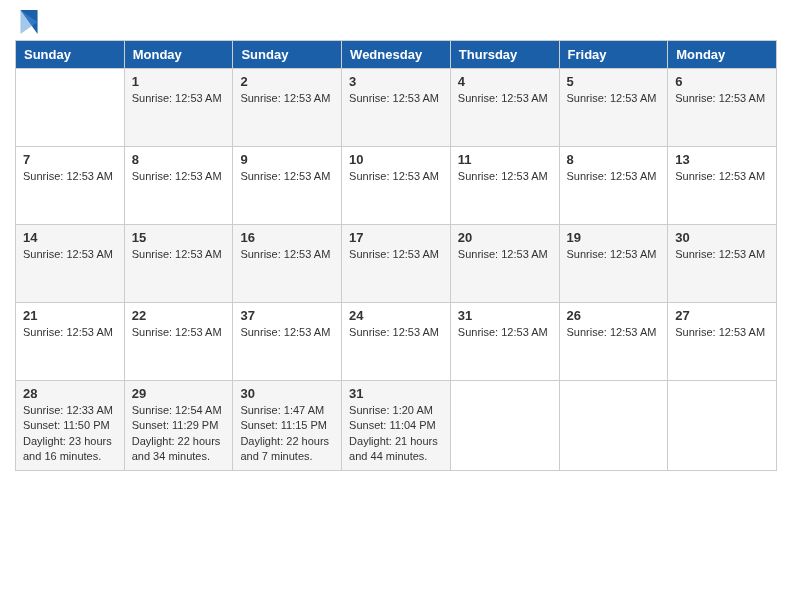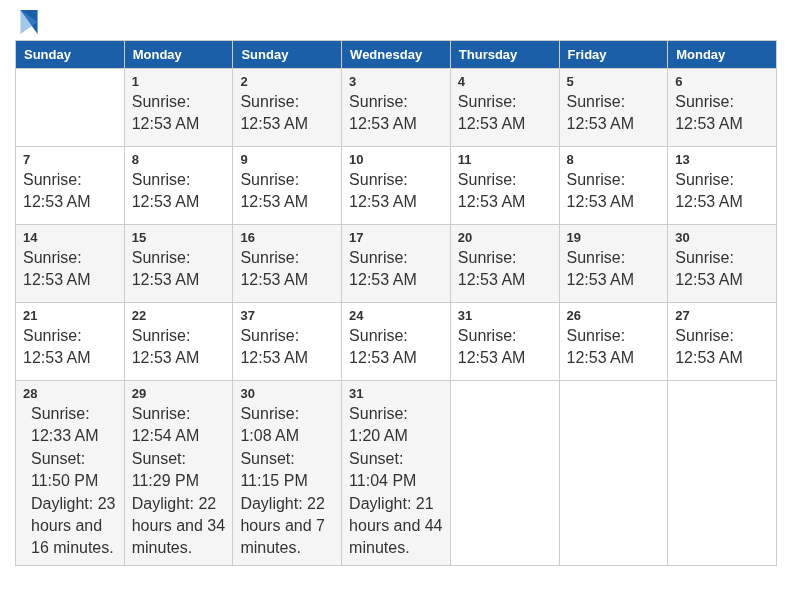--- a/index.html
+++ b/index.html
@@ -77,21 +77,21 @@
       background: #fff;
     }
     .cell-day {
       font-size: 13px;
       font-weight: bold;
       color: #333;
       display: block;
       margin-bottom: 2px;
     }
     .cell-info {
-      font-size: 16px;
+      font-size: 11px;
       color: #333;
       line-height: 1.4;
     }
     .empty-cell {
       background: #fff !important;
     }
   </style>
 </head>
 <body>
 
@@ -240,33 +240,33 @@
           <div class="cell-info" style="white-space: pre-line;">Sunrise: 12:53 AM</div>
         </td>
         <td>
           <span class="cell-day">27</span>
           <div class="cell-info" style="white-space: pre-line;">Sunrise: 12:53 AM</div>
         </td>
       </tr>
       <tr>
         <td>
           <span class="cell-day">28</span>
-          <div class="cell-info" style="white-space: pre-line; margin-left: 8px;">Sunrise: 12:33 AM
+          <div class="cell-info" style="white-space: pre-line;">Sunrise: 12:33 AM
 Sunset: 11:50 PM
 Daylight: 23 hours and 16 minutes.</div>
         </td>
         <td>
           <span class="cell-day">29</span>
           <div class="cell-info" style="white-space: pre-line;">Sunrise: 12:54 AM
 Sunset: 11:29 PM
 Daylight: 22 hours and 34 minutes.</div>
         </td>
         <td>
           <span class="cell-day">30</span>
-          <div class="cell-info" style="white-space: pre-line;">Sunrise: 1:08 AM
+          <div class="cell-info" style="white-space: pre-line;">Sunrise: 1:47 AM
 Sunset: 11:15 PM
 Daylight: 22 hours and 7 minutes.</div>
         </td>
         <td>
           <span class="cell-day">31</span>
           <div class="cell-info" style="white-space: pre-line;">Sunrise: 1:20 AM
 Sunset: 11:04 PM
 Daylight: 21 hours and 44 minutes.</div>
         </td>
         <td class="empty-cell"></td>

